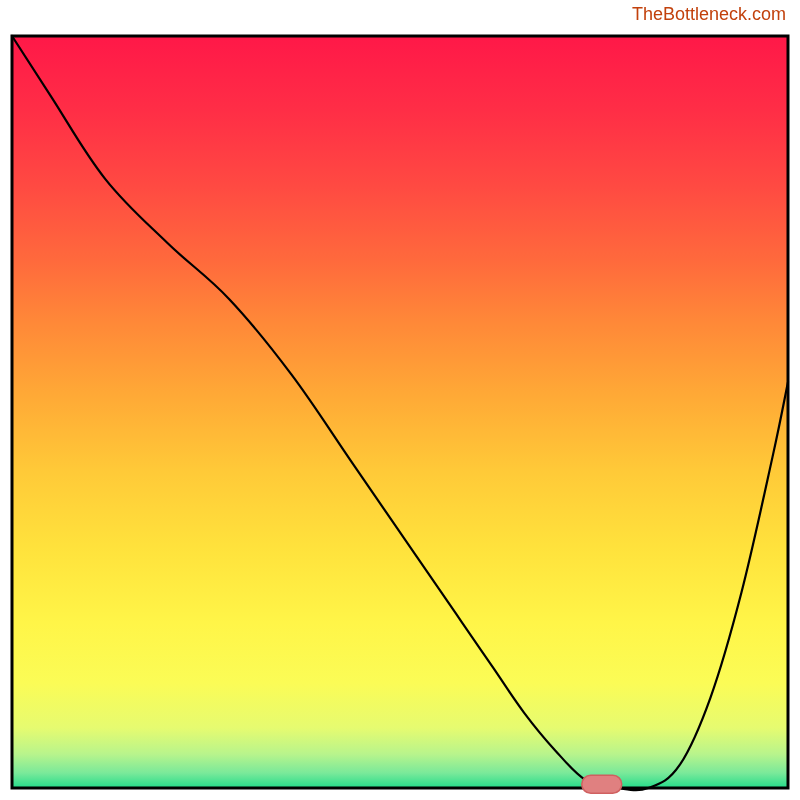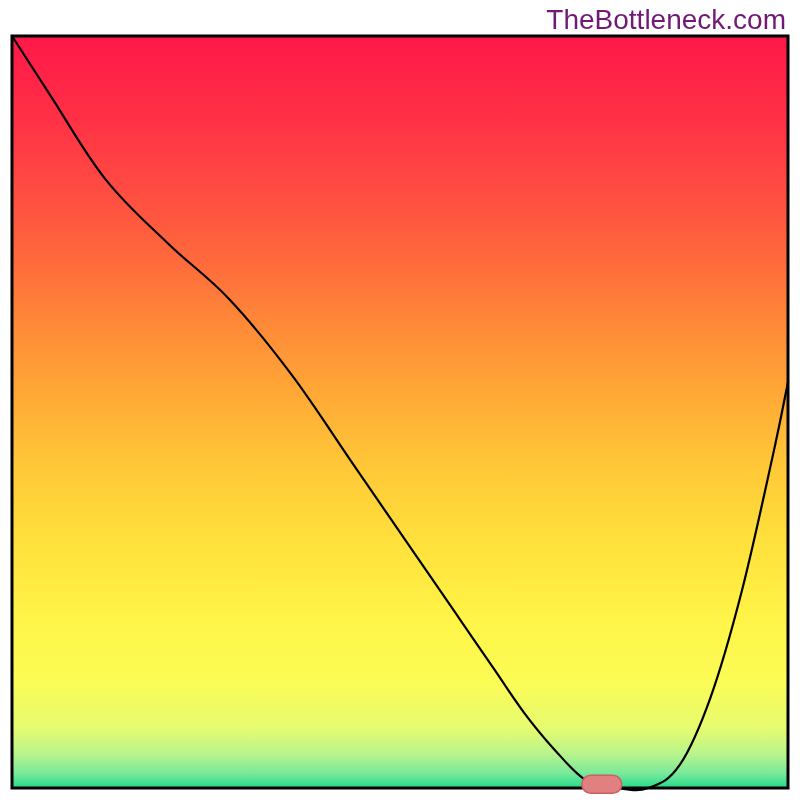--- a/index.html
+++ b/index.html
@@ -12,22 +12,22 @@
   }
   .chart-wrap {
     position: relative;
     width: 800px;
     height: 800px;
   }
   .watermark {
     position: absolute;
     top: 4px;
     right: 14px;
-    color: #701a75;
-    font-size: 28px;
+    color: #c2410c;
+    font-size: 18px;
     font-weight: 400;
     letter-spacing: 0px;
     z-index: 10;
     font-family: Arial, sans-serif;
   }
   svg {
     display: block;
     width: 800px;
     height: 800px;
   }

